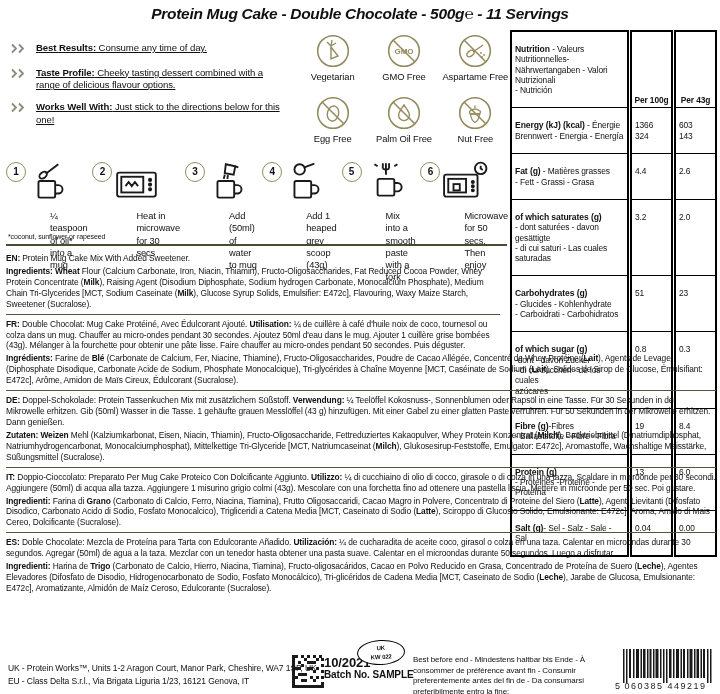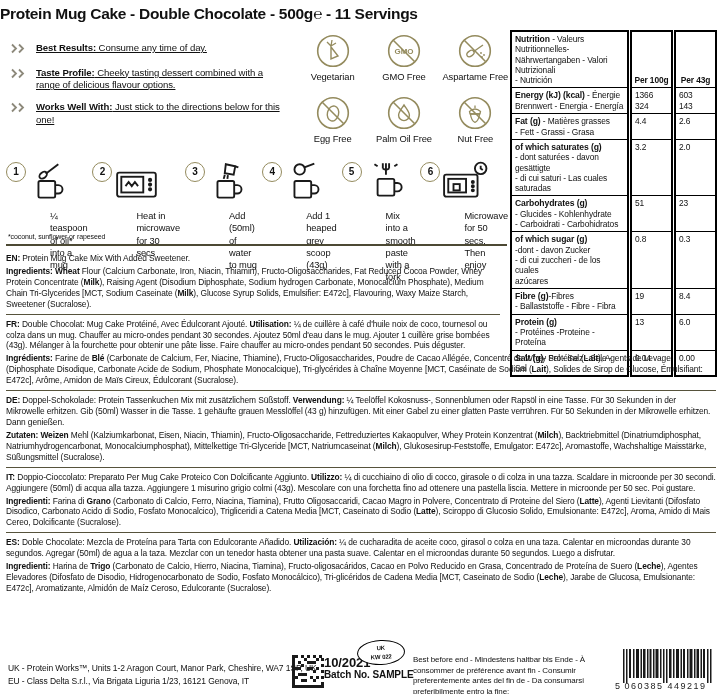--- a/index.html
+++ b/index.html
@@ -1,34 +1,34 @@
 <!DOCTYPE html>
 <html><head>
 <meta charset="utf-8">
 <style>
   html,body{margin:0;padding:0;background:#fff;}
   #label{position:relative;width:720px;height:694px;background:#fff;overflow:hidden;
          font-family:"Liberation Sans",sans-serif;color:#111;letter-spacing:-0.1px;}
   
-  .title{position:absolute;top:5px;left:0;width:100%;
-         font-size:15.5px;font-weight:bold;letter-spacing:-0.3px;}
+  .title{position:absolute;top:5px;left:0;width:100%;text-align:center;
+         font-size:15.5px;font-weight:bold;letter-spacing:-0.3px;font-style:italic;}
   
   .bullets{position:absolute;left:10px;top:42px;width:278px;font-size:9.6px;line-height:1.32;}
   .bullet{display:flex;margin-bottom:9px;text-decoration:underline;}
   .bullet .chev{flex:0 0 26px;padding-top:1px;}
   .bullet b{font-weight:bold;}
   
   .badges{position:absolute;left:298px;top:33px;width:212px;display:grid;
           grid-template-columns:repeat(3,1fr);row-gap:13px;column-gap:2px;}
   .badge{display:flex;flex-direction:column;align-items:center;}
   .badge .lbl{font-size:9.4px;margin-top:2px;white-space:nowrap;}
   
   table.nut{position:absolute;top:30px;right:3px;width:207px;border:2px solid #000;
             border-collapse:collapse;font-size:8.4px;line-height:1.22;table-layout:fixed;}
-  table.nut td{vertical-align:top;padding:2px 3px;}
+  table.nut td{vertical-align:top;padding:12px 3px;}
   table.nut td.lab{width:auto;}
   table.nut td.v{border-left:5px double #000;width:37px;text-align:left;
                  padding-right:4px;white-space:pre-line;}
   table.nut tr+tr td{border-top:1.5px solid #000;}
   table.nut tr.head td{vertical-align:bottom;}
   table.nut tr.head td.lab{vertical-align:top;}
   table.nut tr.head td.v{text-align:center;font-weight:bold;padding:2px 1px;}
   table.nut .rest{white-space:pre-line;}
   table.nut b{font-size:8.6px;}
   

